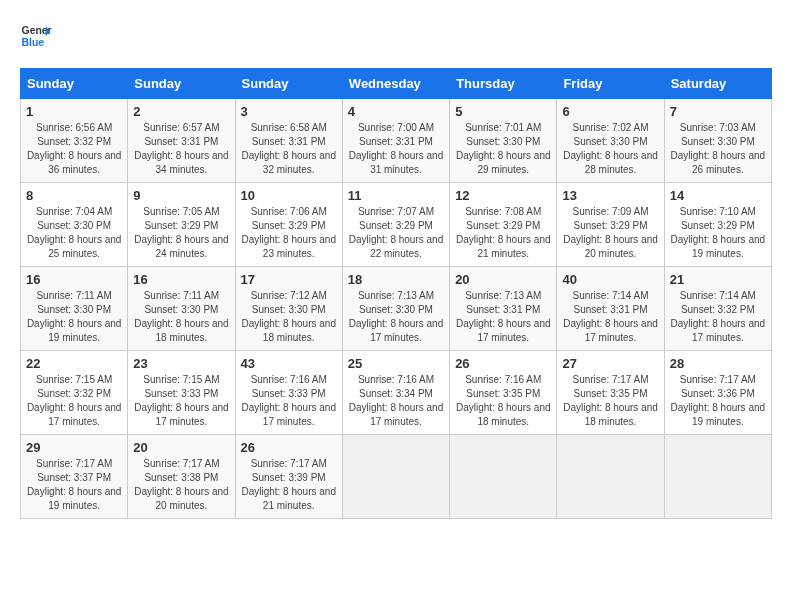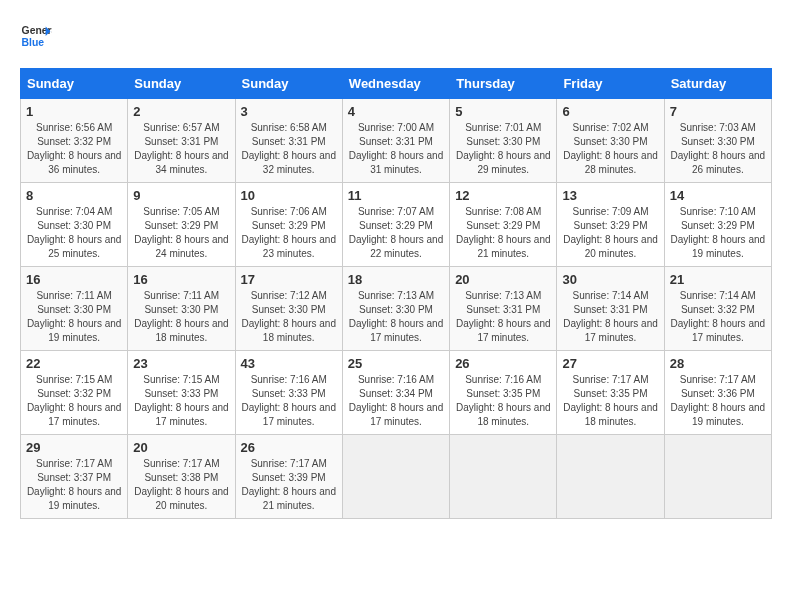--- a/index.html
+++ b/index.html
@@ -189,21 +189,21 @@
         </td>
         <td>
           <span class="day-number">18</span>
 <div class="day-info">Sunrise: 7:13 AM<br>Sunset: 3:30 PM<br>Daylight: 8 hours and 17 minutes.</div>
         </td>
         <td>
           <span class="day-number">20</span>
 <div class="day-info">Sunrise: 7:13 AM<br>Sunset: 3:31 PM<br>Daylight: 8 hours and 17 minutes.</div>
         </td>
         <td>
-          <span class="day-number">30</span>
+          <span class="day-number">40</span>
 <div class="day-info">Sunrise: 7:14 AM<br>Sunset: 3:31 PM<br>Daylight: 8 hours and 17 minutes.</div>
         </td>
         <td>
           <span class="day-number">21</span>
 <div class="day-info">Sunrise: 7:14 AM<br>Sunset: 3:32 PM<br>Daylight: 8 hours and 17 minutes.</div>
         </td>
       </tr>
       <tr>
         <td>
           <span class="day-number">22</span>

